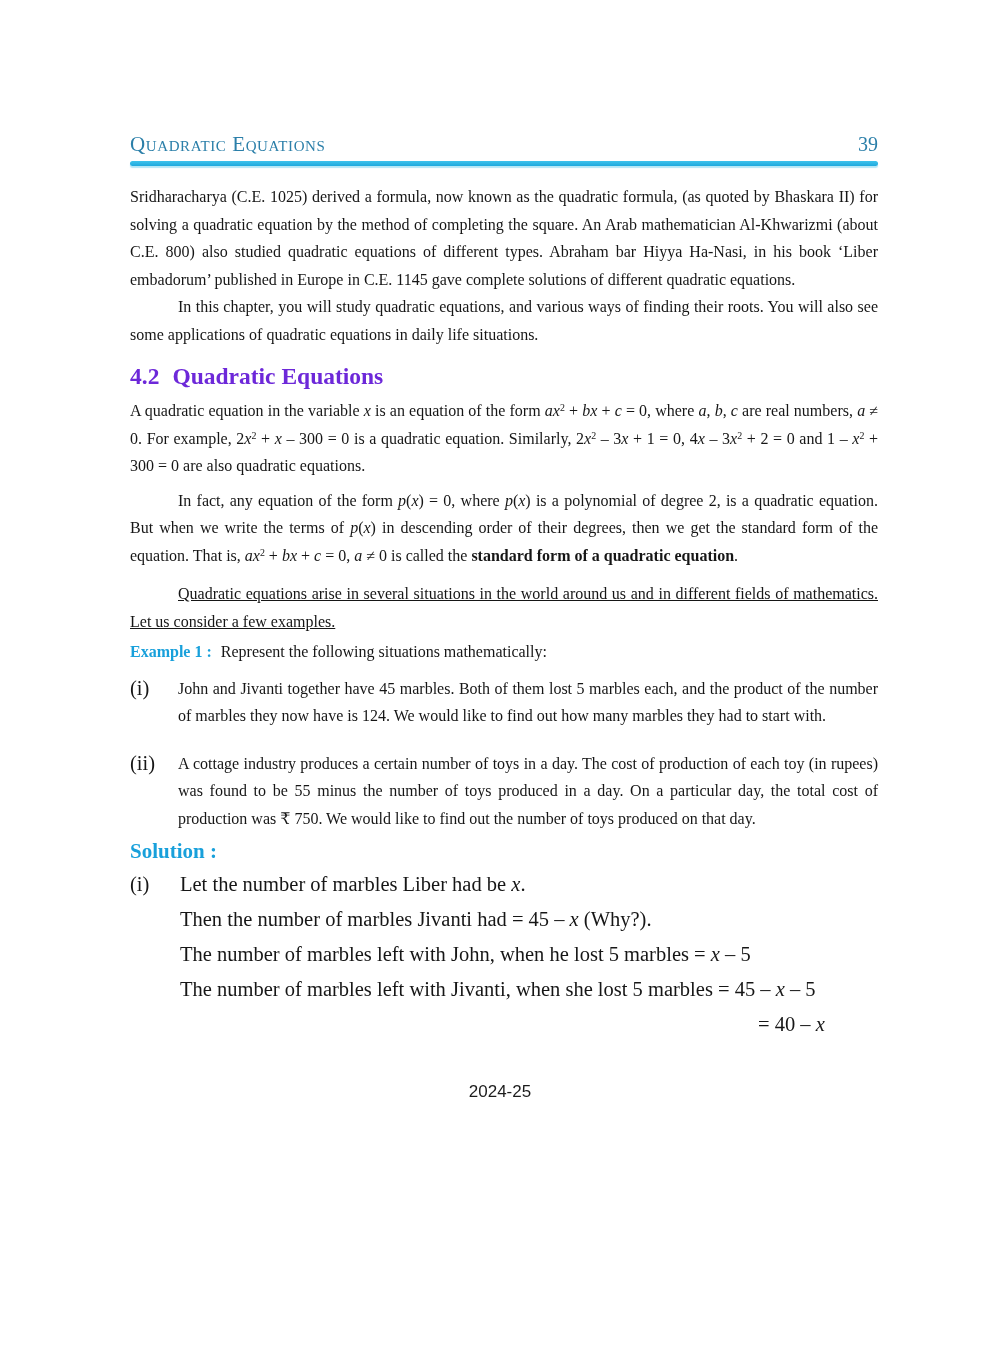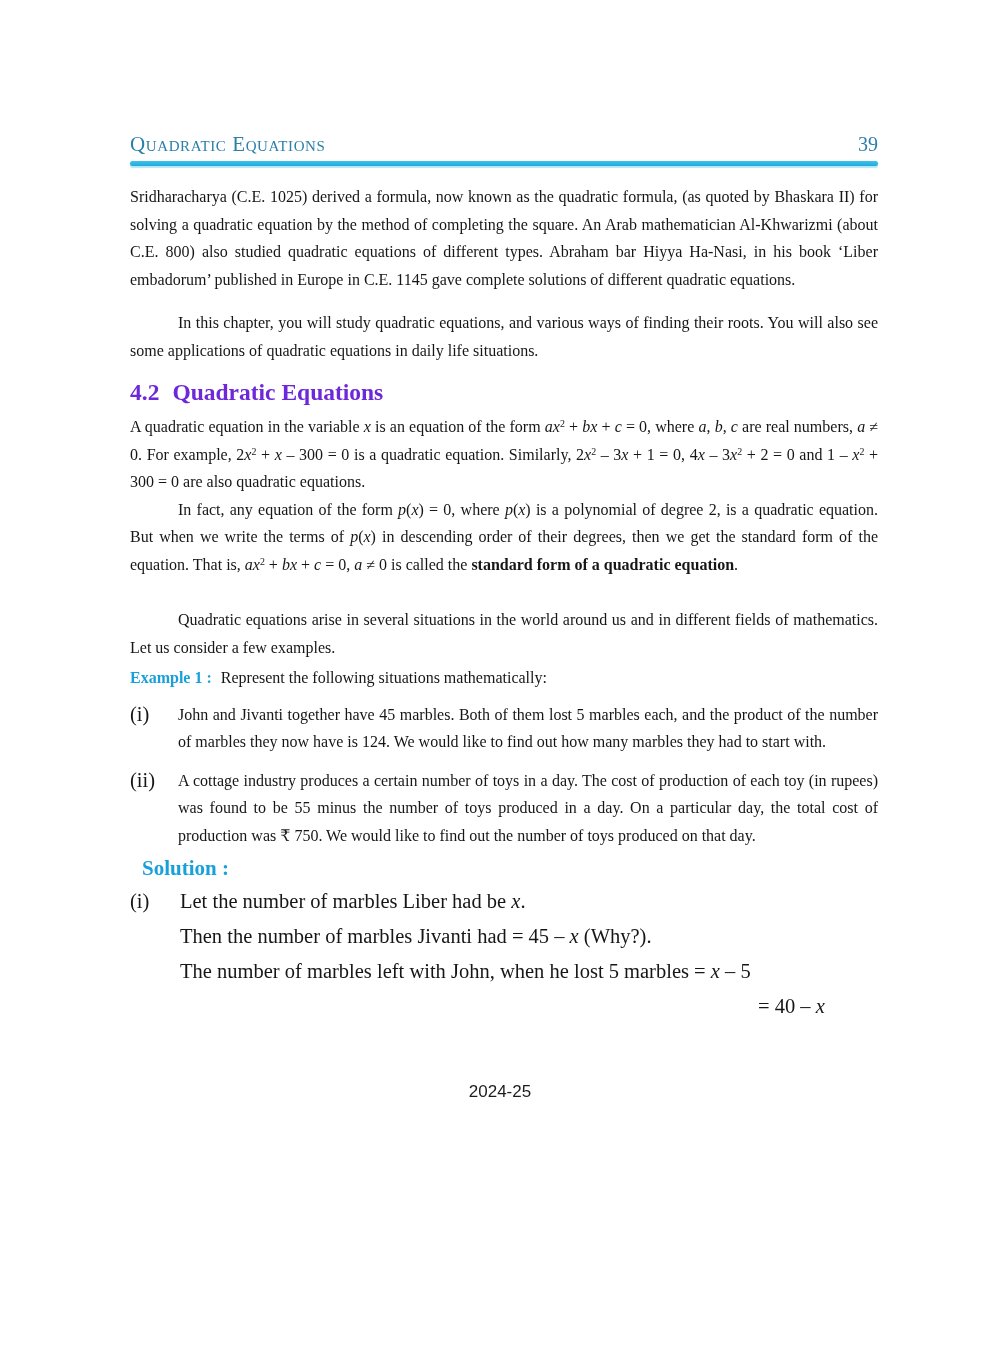--- a/index.html
+++ b/index.html
@@ -41,49 +41,49 @@
   }
   
   .para {
     font-size: 16px;
     line-height: 27.5px;
     text-align: justify;
     margin: 0;
   }
   .indent { text-indent: 48px; }
   .mt-para1   { margin-top: 17px; }
-  .mt-para2   { margin-top: 16px; }
+  .mt-para2   { margin-top: 0; }
   .mt-sec-p1  { margin-top: 7px; }
-  .mt-sec-p2  { margin-top: 0; }
-  .mt-sec-p3  { margin-top: 28px; }
+  .mt-sec-p2  { margin-top: 7px; }
+  .mt-sec-p3  { margin-top: 11px; text-decoration: underline; }
   .sec-heading {
     margin: 15px 0 0 0;
     font-size: 23.5px;
     font-weight: bold;
     color: #6d28d9;
   }
   .sec-heading .sec-num { margin-right: 13px; }
   .label-blue {
     color: #18a0db;
     font-weight: bold;
   }
   .example-para { margin-top: 3px; }
   .example-para .label-blue { margin-right: 9px; }
   
   .list-item { display: flex; margin-top: 9px; }
-  .list-item.second { margin-top: 11px; }
+  .list-item.second { margin-top: 20px; }
   .li-marker {
     flex: none;
     width: 48px;
     font-size: 20.5px;
     line-height: 27.5px;
   }
   .li-body { flex: 1; }
   
-  .sol-heading { margin: 7px 0 0 12px; font-size: 21px; }
+  .sol-heading { margin: 7px 0 0 0; font-size: 21px; }
   .sol-block {
     position: relative;
     padding-left: 50px;
     margin-top: 7px;
   }
   .sol-marker {
     position: absolute;
     left: 0;
     top: 0;
     font-size: 20.5px;
@@ -153,20 +153,21 @@
       <div class="li-body para">A cottage industry produces a certain number of toys in a day. The cost of production of each toy (in rupees) was found to be 55 minus the number of toys produced in a day. On a particular day, the total cost of production was ₹ 750. We would like to find out the number of toys produced on that day.</div>
     </div>
 
     <p class="label-blue sol-heading">Solution :</p>
 
     <div class="sol-block">
       <span class="sol-marker">(i)</span>
       <p class="sol-line"><span class="seg-n">Let the number of marbles Liber had be </span><span class="seg-i">x</span><span class="seg-n">.</span></p>
       <p class="sol-line"><span class="seg-n">Then the number of marbles Jivanti had = 45 – </span><span class="seg-i">x</span><span class="seg-n"> (Why?).</span></p>
       <p class="sol-line"><span class="seg-n">The number of marbles left with John, when he lost 5 marbles = </span><span class="seg-i">x</span><span class="seg-n"> – 5</span></p>
+      <p class="sol-line"><span class="seg-n">The number of marbles left with Jivanti, when she lost 5 marbles = 45 – </span><span class="seg-i">x</span><span class="seg-n"> – 5</span></p>
       <p class="sol-line sol-line-final"><span class="seg-n">= 40 – </span><span class="seg-i">x</span></p>
     </div>
 
   </div>
 
   <div class="footer">
     <span>2024-25</span>
   </div>
 </div>
 

